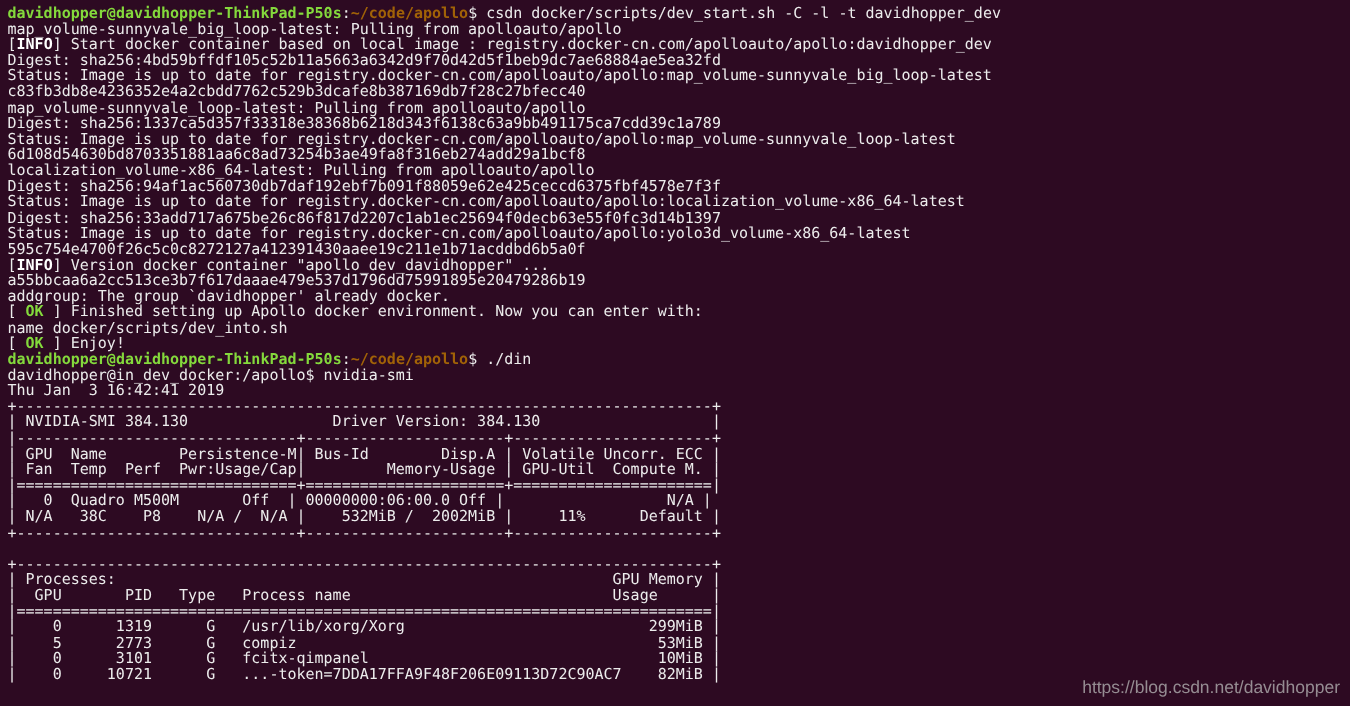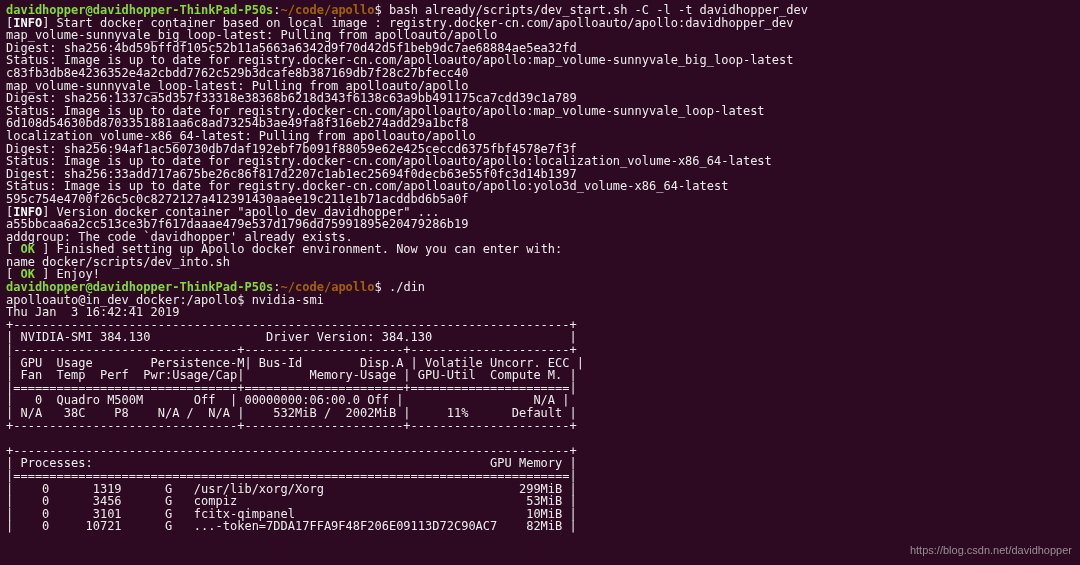--- a/index.html
+++ b/index.html
@@ -19,72 +19,73 @@
   .green { color: #84d93c; font-weight: bold; }
   .cyan { color: #a16207; font-weight: bold; }
   .white { color: #ececec; }
   .bwhite { color: #ffffff; font-weight: bold; }
   .prompt-seg { display: inline; }
   .watermark {
     position: absolute;
     right: 8px;
     bottom: 8px;
     color: #b8b8b8;
-    font-size: 11px;
+    font-size: 14px;
     opacity: 0.75;
     font-family: sans-serif;
   }
 </style>
 </head>
 <body>
 
 <div>
 
-<div class="line"><span class="green prompt-seg">davidhopper</span><span class="green prompt-seg">@</span><span class="green prompt-seg">davidhopper-ThinkPad-P50s</span><span class="white prompt-seg">:</span><span class="cyan prompt-seg">~/code/apollo</span><span class="white prompt-seg">$ </span><span class="white">bash already/scripts/dev_start.sh -C -l -t davidhopper_dev</span></div>
+<div class="line"><span class="green prompt-seg">davidhopper</span><span class="green prompt-seg">@</span><span class="green prompt-seg">davidhopper-ThinkPad-P50s</span><span class="white prompt-seg">:</span><span class="cyan prompt-seg">~/code/apollo</span><span class="white prompt-seg">$ </span><span class="white">csdn docker/scripts/dev_start.sh -C -l -t davidhopper_dev</span></div>
 
+<div class="line white">map_volume-sunnyvale_big_loop-latest: Pulling from apolloauto/apollo</div>
 <div class="line"><span class="white">[</span><span class="bwhite">INFO</span><span class="white">] Start docker container based on local image : registry.docker-cn.com/apolloauto/apollo:davidhopper_dev</span></div>
-<div class="line white">map_volume-sunnyvale_big_loop-latest: Pulling from apolloauto/apollo</div>
 <div class="line white">Digest: sha256:4bd59bffdf105c52b11a5663a6342d9f70d42d5f1beb9dc7ae68884ae5ea32fd</div>
 <div class="line white">Status: Image is up to date for registry.docker-cn.com/apolloauto/apollo:map_volume-sunnyvale_big_loop-latest</div>
 <div class="line white">c83fb3db8e4236352e4a2cbdd7762c529b3dcafe8b387169db7f28c27bfecc40</div>
 <div class="line white">map_volume-sunnyvale_loop-latest: Pulling from apolloauto/apollo</div>
 <div class="line white">Digest: sha256:1337ca5d357f33318e38368b6218d343f6138c63a9bb491175ca7cdd39c1a789</div>
 <div class="line white">Status: Image is up to date for registry.docker-cn.com/apolloauto/apollo:map_volume-sunnyvale_loop-latest</div>
 <div class="line white">6d108d54630bd8703351881aa6c8ad73254b3ae49fa8f316eb274add29a1bcf8</div>
 <div class="line white">localization_volume-x86_64-latest: Pulling from apolloauto/apollo</div>
 <div class="line white">Digest: sha256:94af1ac560730db7daf192ebf7b091f88059e62e425ceccd6375fbf4578e7f3f</div>
 <div class="line white">Status: Image is up to date for registry.docker-cn.com/apolloauto/apollo:localization_volume-x86_64-latest</div>
 <div class="line white">Digest: sha256:33add717a675be26c86f817d2207c1ab1ec25694f0decb63e55f0fc3d14b1397</div>
 <div class="line white">Status: Image is up to date for registry.docker-cn.com/apolloauto/apollo:yolo3d_volume-x86_64-latest</div>
 <div class="line white">595c754e4700f26c5c0c8272127a412391430aaee19c211e1b71acddbd6b5a0f</div>
 <div class="line"><span class="white">[</span><span class="bwhite">INFO</span><span class="white">] Version docker container "apollo_dev_davidhopper" ...</span></div>
 <div class="line white">a55bbcaa6a2cc513ce3b7f617daaae479e537d1796dd75991895e20479286b19</div>
-<div class="line white">addgroup: The code `davidhopper' already exists.</div>
+<div class="line white">addgroup: The group `davidhopper' already docker.</div>
 <div class="line"><span class="white">[ </span><span class="green">OK</span><span class="white"> ] Finished setting up Apollo docker environment. Now you can enter with:</span></div>
 <div class="line white">name docker/scripts/dev_into.sh</div>
 <div class="line"><span class="white">[ </span><span class="green">OK</span><span class="white"> ] Enjoy!</span></div>
 
 <div class="line"><span class="green prompt-seg">davidhopper</span><span class="green prompt-seg">@</span><span class="green prompt-seg">davidhopper-ThinkPad-P50s</span><span class="white prompt-seg">:</span><span class="cyan prompt-seg">~/code/apollo</span><span class="white prompt-seg">$ </span><span class="white">./din</span></div>
 
-<div class="line white">apolloauto@in_dev_docker:/apollo$ nvidia-smi</div>
+<div class="line white">davidhopper@in_dev_docker:/apollo$ nvidia-smi</div>
 <div class="line white">Thu Jan  3 16:42:41 2019       </div>
 
 <div class="line white">+-----------------------------------------------------------------------------+</div>
 <div class="line white">| NVIDIA-SMI 384.130                Driver Version: 384.130                   |</div>
 <div class="line white">|-------------------------------+----------------------+----------------------+</div>
-<div class="line white">| GPU  Usage        Persistence-M| Bus-Id        Disp.A | Volatile Uncorr. ECC |</div>
+<div class="line white">| GPU  Name        Persistence-M| Bus-Id        Disp.A | Volatile Uncorr. ECC |</div>
 <div class="line white">| Fan  Temp  Perf  Pwr:Usage/Cap|         Memory-Usage | GPU-Util  Compute M. |</div>
 <div class="line white">|===============================+======================+======================|</div>
 <div class="line white">|   0  Quadro M500M       Off  | 00000000:06:00.0 Off |                  N/A |</div>
 <div class="line white">| N/A   38C    P8    N/A /  N/A |    532MiB /  2002MiB |     11%      Default |</div>
 <div class="line white">+-------------------------------+----------------------+----------------------+</div>
 <div class="line white">                                                                               </div>
 <div class="line white">+-----------------------------------------------------------------------------+</div>
 <div class="line white">| Processes:                                                       GPU Memory |</div>
+<div class="line white">|  GPU       PID   Type   Process name                             Usage      |</div>
 <div class="line white">|=============================================================================|</div>
 <div class="line white">|    0      1319      G   /usr/lib/xorg/Xorg                           299MiB |</div>
-<div class="line white">|    0      3456      G   compiz                                        53MiB |</div>
+<div class="line white">|    5      2773      G   compiz                                        53MiB |</div>
 <div class="line white">|    0      3101      G   fcitx-qimpanel                                10MiB |</div>
 <div class="line white">|    0     10721      G   ...-token=7DDA17FFA9F48F206E09113D72C90AC7    82MiB |</div>
 
 </div>
 
 <div class="watermark">https://blog.csdn.net/davidhopper</div>
 
 </body></html>

